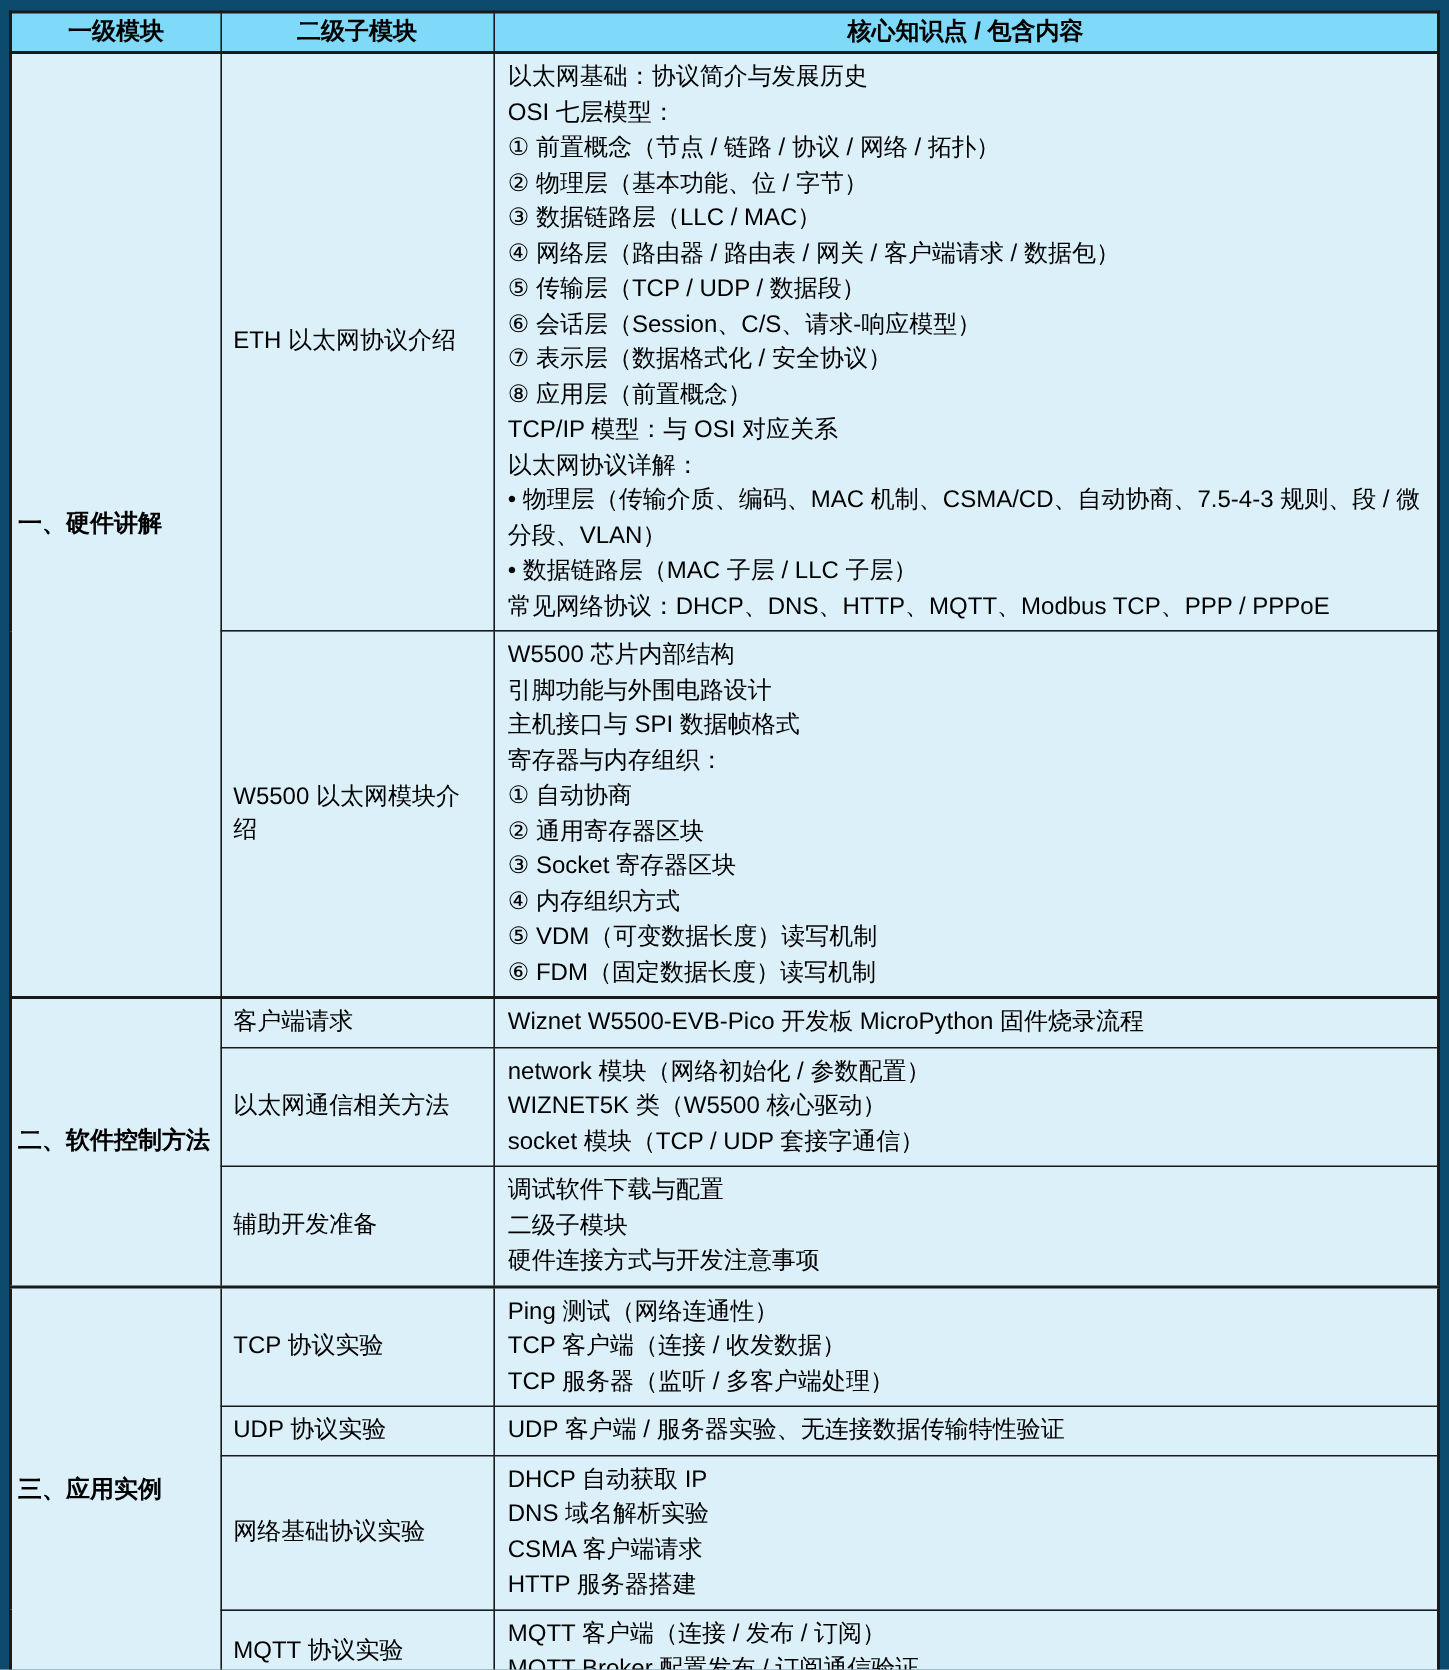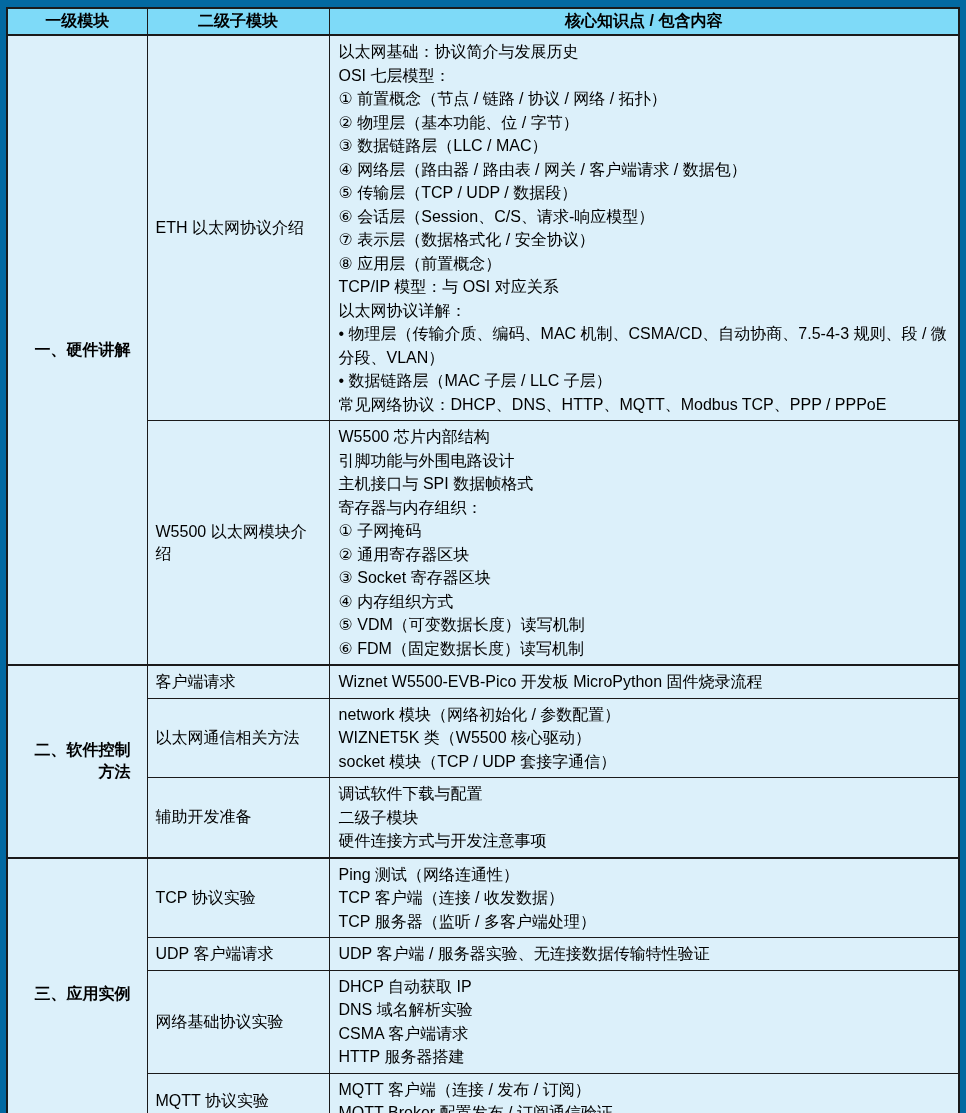--- a/index.html
+++ b/index.html
@@ -7,21 +7,21 @@
     padding: 0;
     background: #ffffff;
     font-family: "Liberation Sans", "DejaVu Sans", sans-serif;
     color: var(--text-color, #000);
   }
   .page {
     width: 966px;
     height: 1113px;
     box-sizing: border-box;
     padding: 7px 6px;
-    background: #0369a1;
+    background: #0c4a6e;
   }
   table.outline {
     border-collapse: collapse;
     table-layout: fixed;
     width: 952px;
     border: 2px solid var(--border-color, #111);
   }
   table.outline th,
   table.outline td {
     border: 1px solid var(--border-color, #111);
@@ -38,23 +38,23 @@
     border-bottom: 2px solid var(--border-color, #111);
   }
   tbody td {
     background: var(--cell-bg, #dcf0fa);
   }
   tr.section-start td {
     border-top: 2px solid var(--border-color, #111);
   }
   td.module-cell {
     font-weight: bold;
-    text-align: right;
+    text-align: left;
     vertical-align: middle;
-    padding: 2px 16px;
+    padding: 2px 4px;
     line-height: 22px;
   }
   td.submodule-cell {
     vertical-align: middle;
     padding: 2px 8px;
     line-height: 22px;
   }
   td.content-cell {
     vertical-align: middle;
     padding: 4px 8px 4px 9px;
@@ -105,21 +105,21 @@
             <div class="content-line"><b>常见网络协议：</b>DHCP、DNS、HTTP、MQTT、Modbus TCP、PPP / PPPoE</div>
           </td>
         </tr>
         <tr>
           <td class="submodule-cell">W5500 以太网模块介绍</td>
           <td class="content-cell">
             <div class="content-line">W5500 芯片内部结构</div>
             <div class="content-line">引脚功能与外围电路设计</div>
             <div class="content-line">主机接口与 SPI 数据帧格式</div>
             <div class="content-line"><b>寄存器与内存组织：</b></div>
-            <div class="content-line">① 子网掩码</div>
+            <div class="content-line">① 自动协商</div>
             <div class="content-line">② 通用寄存器区块</div>
             <div class="content-line">③ Socket 寄存器区块</div>
             <div class="content-line">④ 内存组织方式</div>
             <div class="content-line">⑤ VDM（可变数据长度）读写机制</div>
             <div class="content-line">⑥ FDM（固定数据长度）读写机制</div>
           </td>
         </tr>
         <tr class="section-start">
           <td class="module-cell" rowspan="3">二、软件控制方法</td>
           <td class="submodule-cell">客户端请求</td>
@@ -146,21 +146,21 @@
         <tr class="section-start">
           <td class="module-cell" rowspan="4">三、应用实例</td>
           <td class="submodule-cell">TCP 协议实验</td>
           <td class="content-cell">
             <div class="content-line">Ping 测试（网络连通性）</div>
             <div class="content-line">TCP 客户端（连接 / 收发数据）</div>
             <div class="content-line">TCP 服务器（监听 / 多客户端处理）</div>
           </td>
         </tr>
         <tr>
-          <td class="submodule-cell">UDP 客户端请求</td>
+          <td class="submodule-cell">UDP 协议实验</td>
           <td class="content-cell">
             <div class="content-line">UDP 客户端 / 服务器实验、无连接数据传输特性验证</div>
           </td>
         </tr>
         <tr>
           <td class="submodule-cell">网络基础协议实验</td>
           <td class="content-cell">
             <div class="content-line">DHCP 自动获取 IP</div>
             <div class="content-line">DNS 域名解析实验</div>
             <div class="content-line">CSMA 客户端请求</div>

